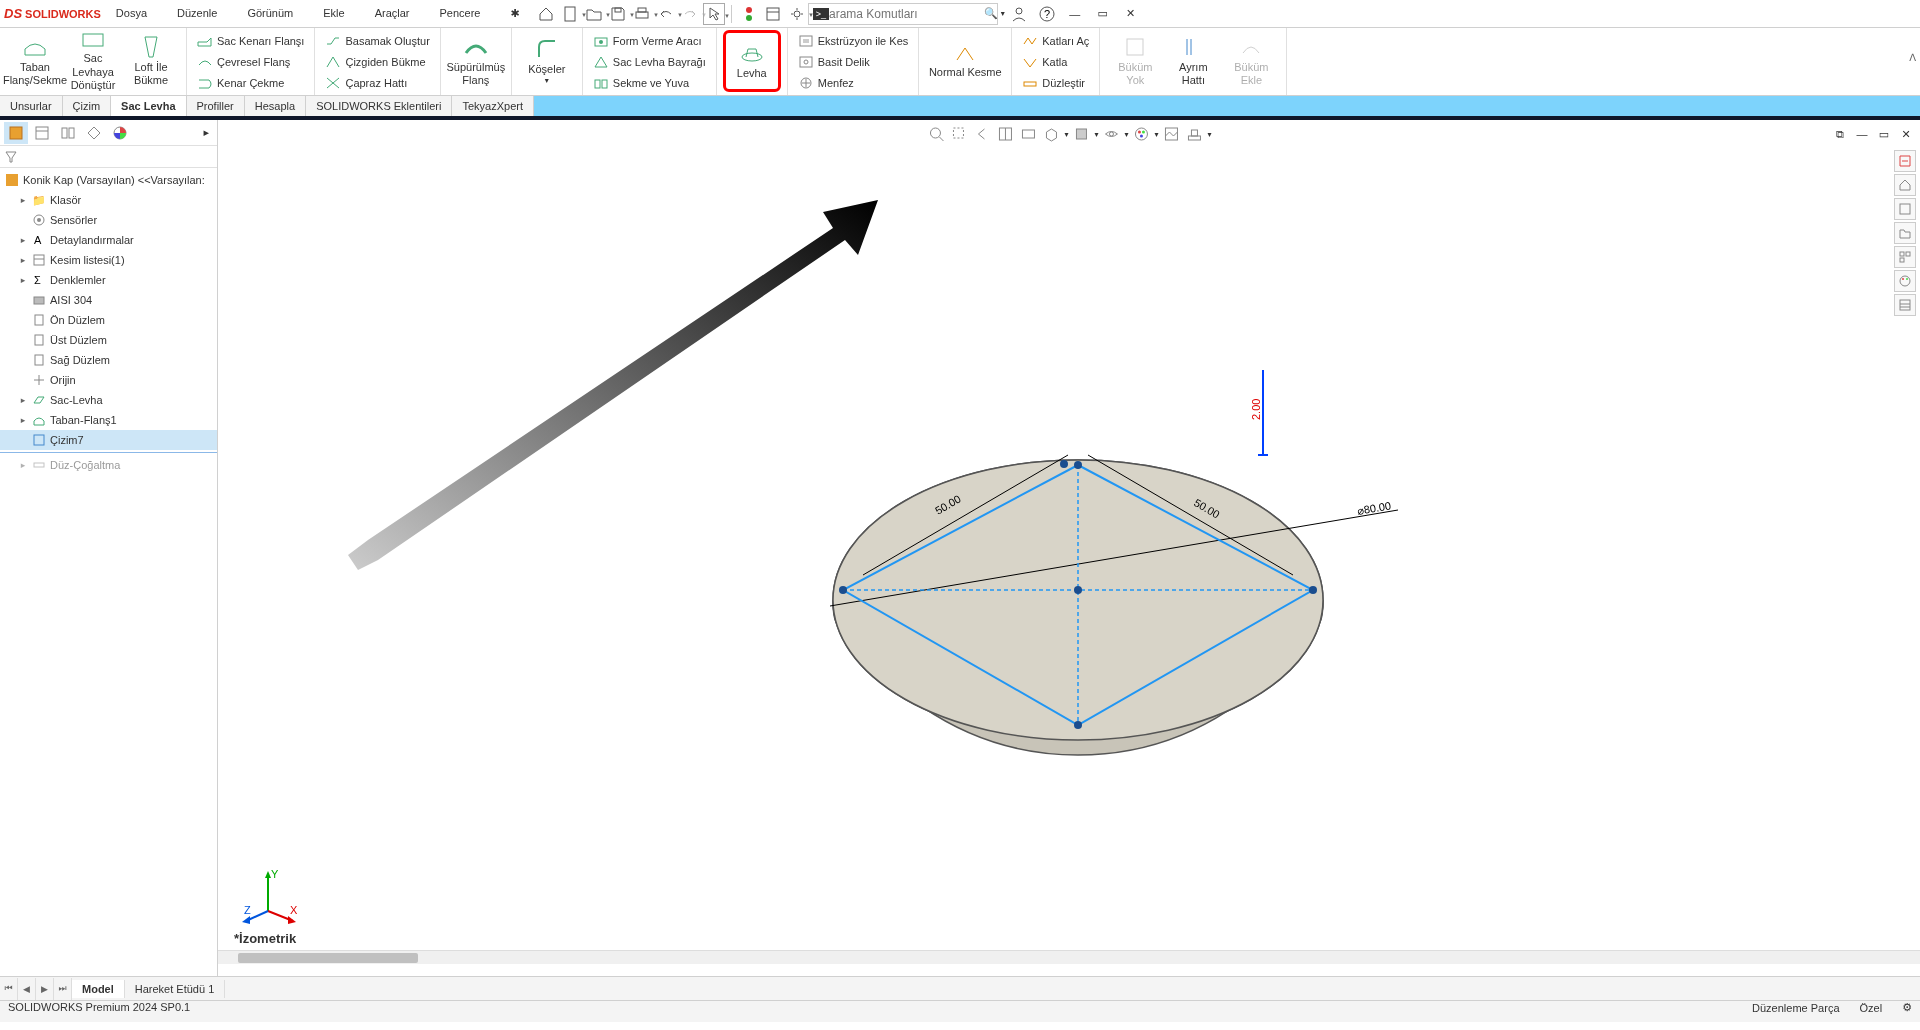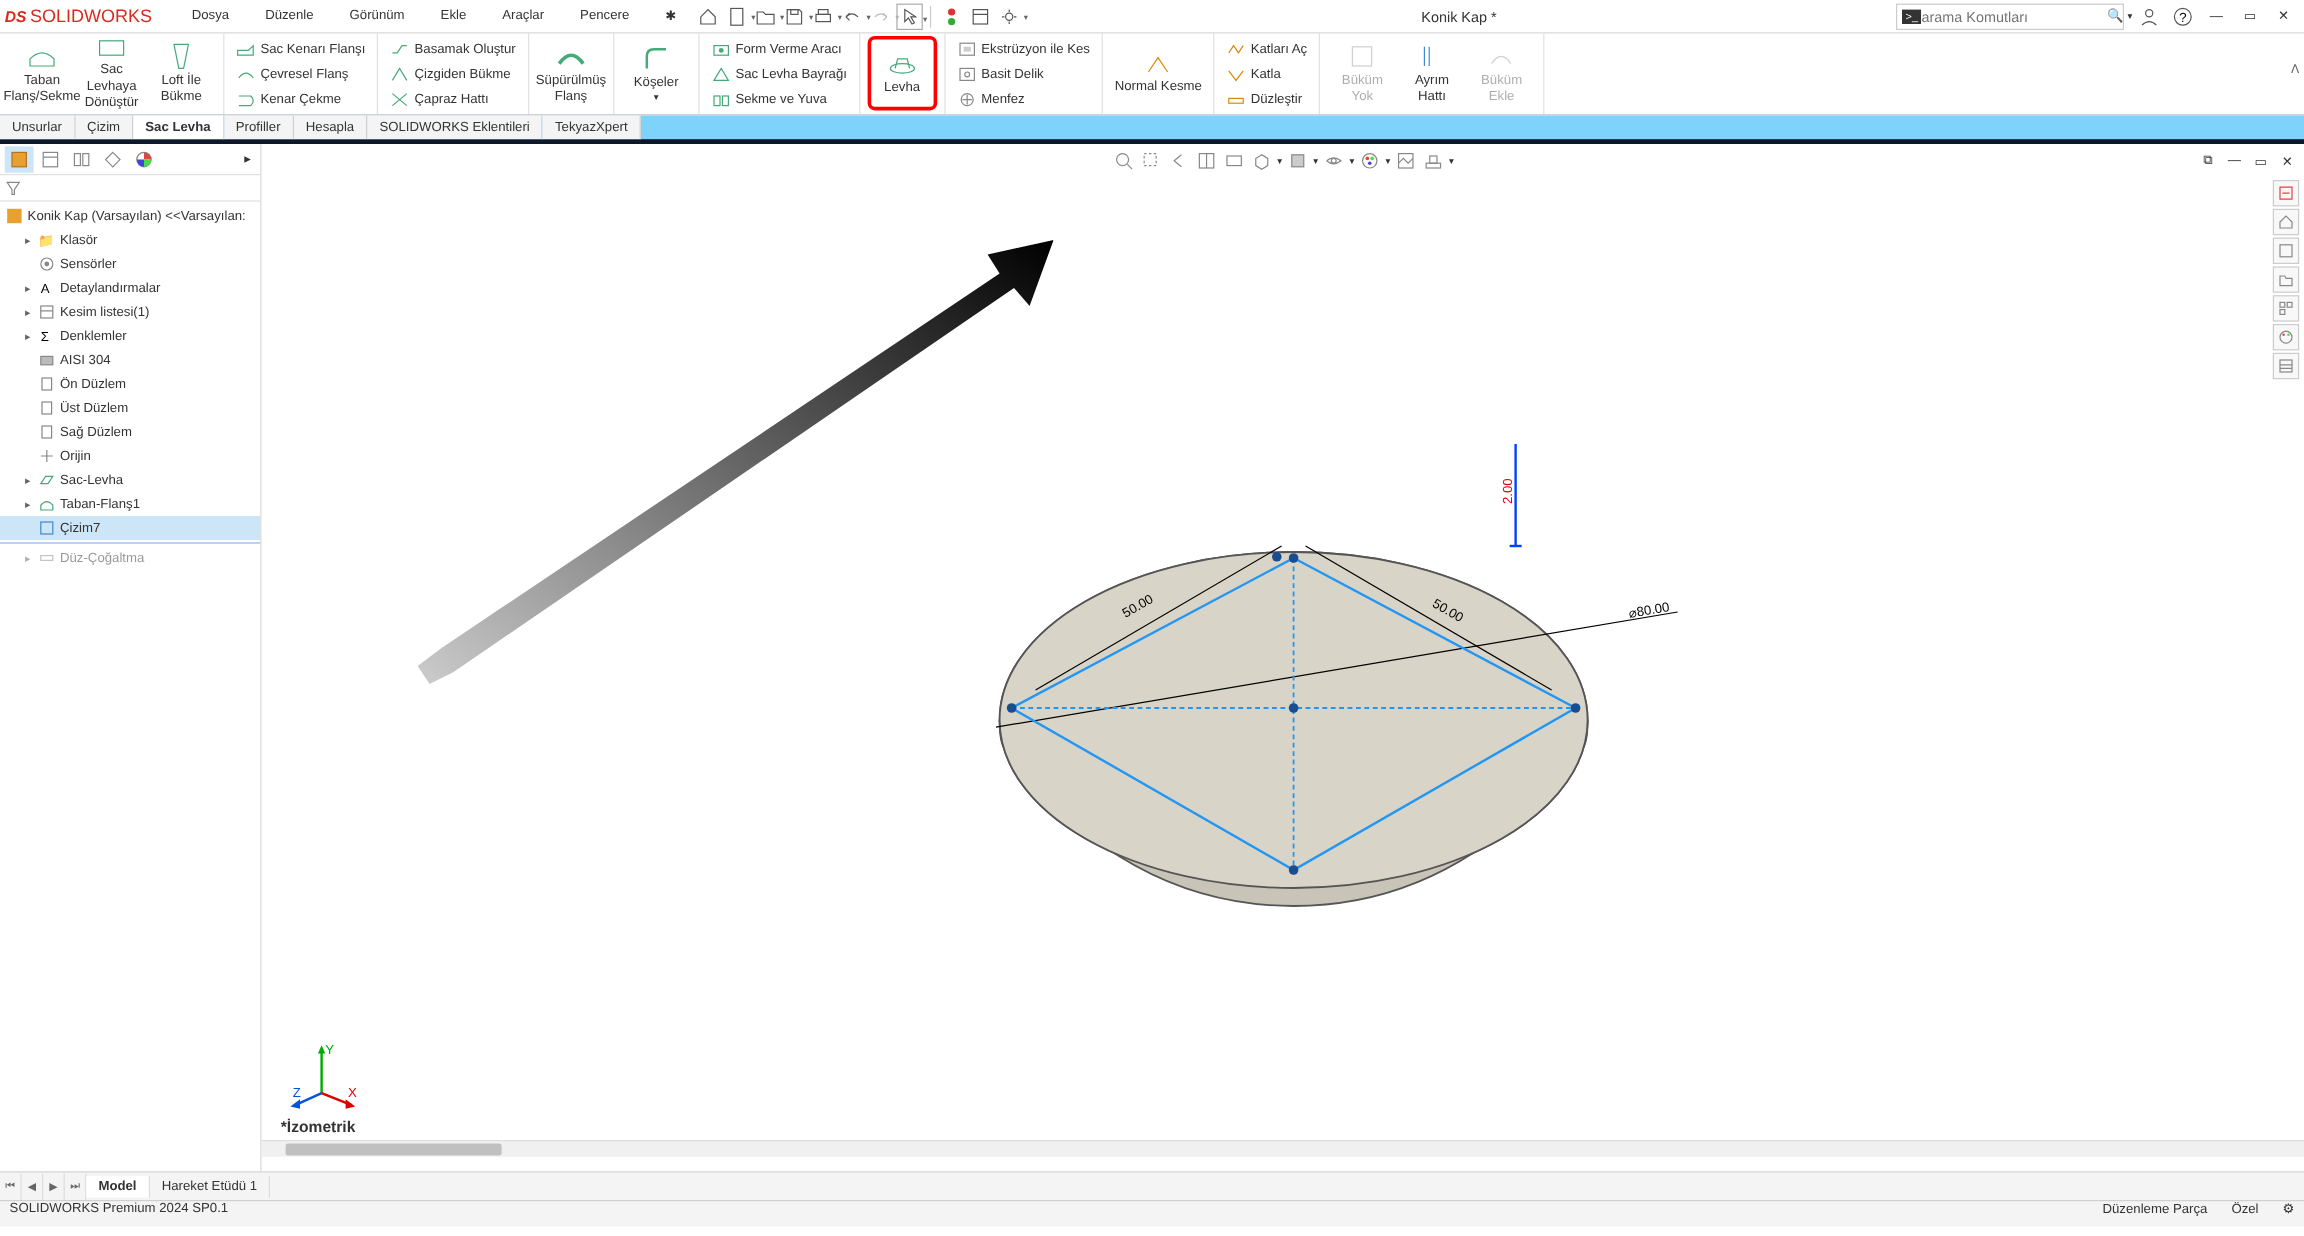--- a/index.html
+++ b/index.html
@@ -1,20 +1,20 @@
 <!DOCTYPE html>
 <html><head>
 <meta charset="utf-8">
 <style>
 *{margin:0;padding:0;box-sizing:border-box;font-family:"Segoe UI",Arial,sans-serif;font-size:11px;color:#333}
 body{background:#fff;width:1920px;height:1030px;overflow:hidden;position:relative}
 .titlebar{height:28px;background:#fff;border-bottom:1px solid #d0d0d0;display:flex;align-items:center;padding:0 4px}
-.logo{display:flex;align-items:center;gap:3px;margin-right:26px}
+.logo{display:flex;align-items:center;gap:3px;margin-right:8px}
 .logo-icon{color:#da291c;font-weight:bold;font-style:italic;font-size:13px}
-.logo-text{color:#da291c;font-weight:normal;font-size:15px}
+.logo-text{color:#da291c;font-weight:bold;font-size:11px}
 .menubar{display:flex;gap:16px}
 .menu-item{padding:3px 7px;cursor:pointer}
 .tb-sep{width:1px;height:18px;background:#ccc;margin:0 4px}
 .tb-icons{display:flex;align-items:center;gap:2px;margin-left:8px}
 .tb-btn{width:22px;height:22px;display:flex;align-items:center;justify-content:center;cursor:pointer;position:relative}
 .tb-btn.dd::after{content:"▾";font-size:7px;color:#666;position:absolute;right:-5px;top:8px}
 .doc-title{flex:1;text-align:center;font-size:12px}
 .search-box{display:flex;align-items:center;border:1px solid #ccc;height:22px;width:190px;padding:0 4px;background:#fff}
 .search-box input{border:none;outline:none;flex:1;font-size:12px}
 .win-controls{display:flex;gap:2px;margin-left:8px}
@@ -148,21 +148,20 @@
           <line x1="1" y1="5" x2="13" y2="5" stroke="#555"></line>
         </svg>
       </div>
     <div class="tb-btn dd">
         <svg width="14" height="14">
           <circle cx="7" cy="7" r="3" fill="none" stroke="#555"></circle>
           <path d="M7 1 L7 3 M7 11 L7 13 M1 7 L3 7 M11 7 L13 7" stroke="#555"></path>
         </svg>
       </div>
   </div>
-  <div class="doc-title">Konik Kap *</div>
   <div class="search-box">
     <span style="background:#333;color:#fff;padding:1px 3px;font-size:9px">&gt;_</span>
     <input placeholder="arama Komutları" style="">
     <span>🔍</span>
     <span style="font-size:8px;margin-left:3px">▾</span>
   </div>
   <div class="win-controls">
     <div class="win-btn">
         <svg width="16" height="16">
           <circle cx="8" cy="5" r="3" fill="none" stroke="#555"></circle>

